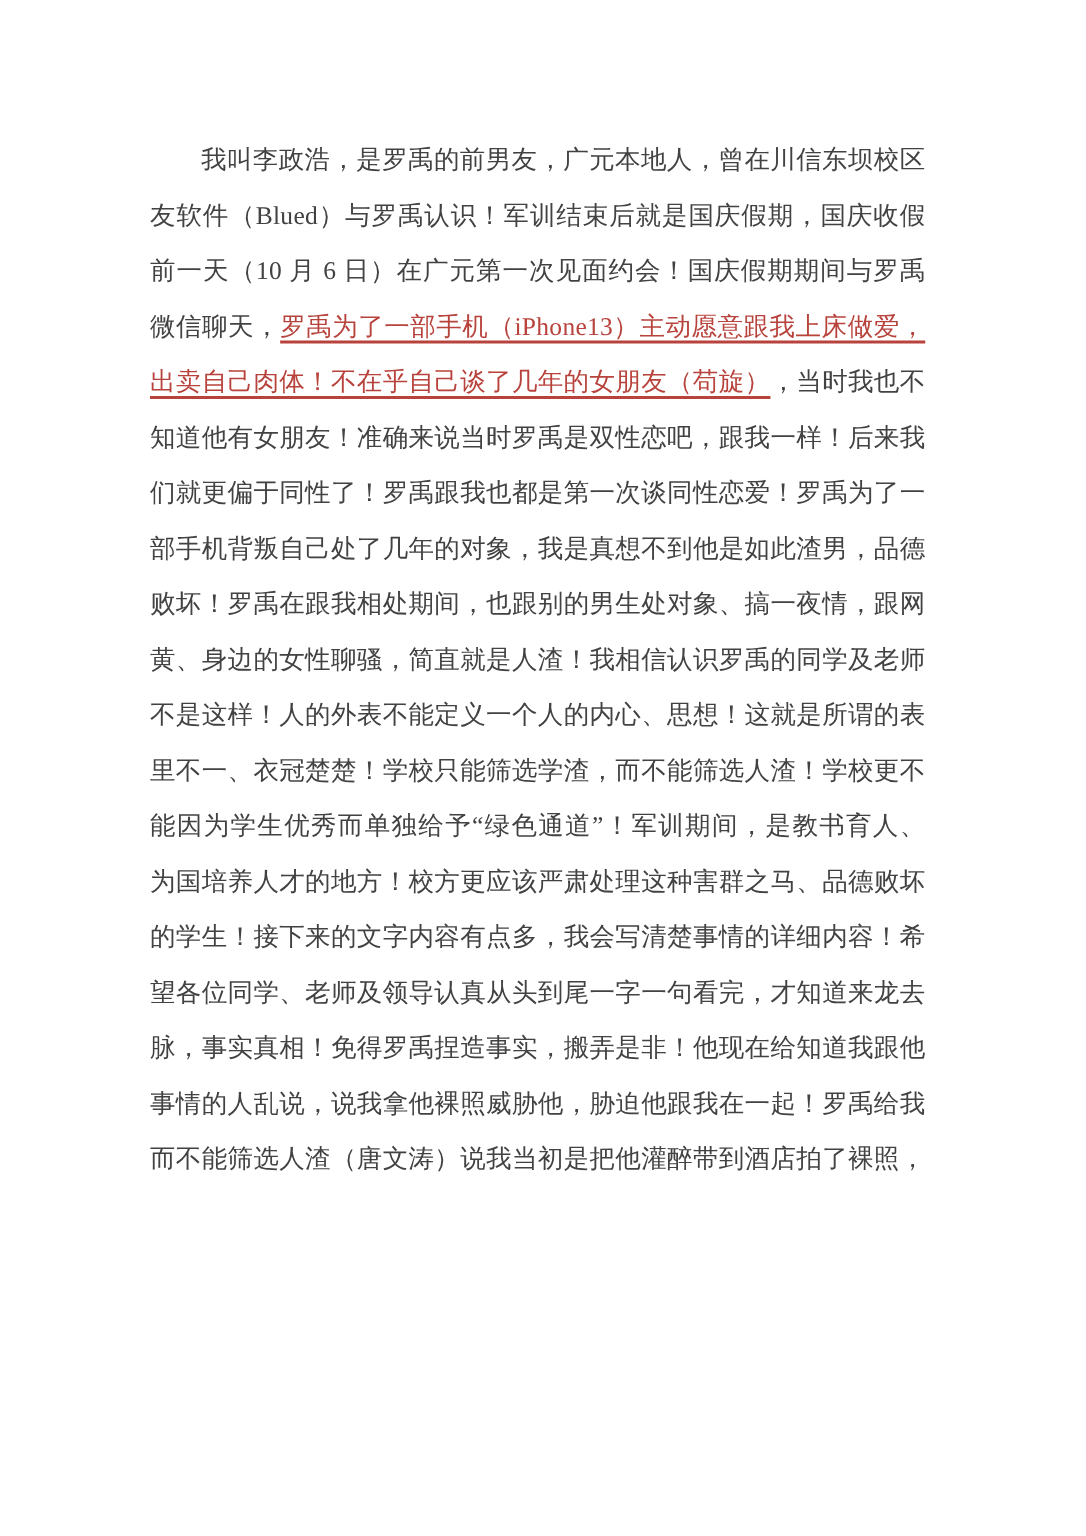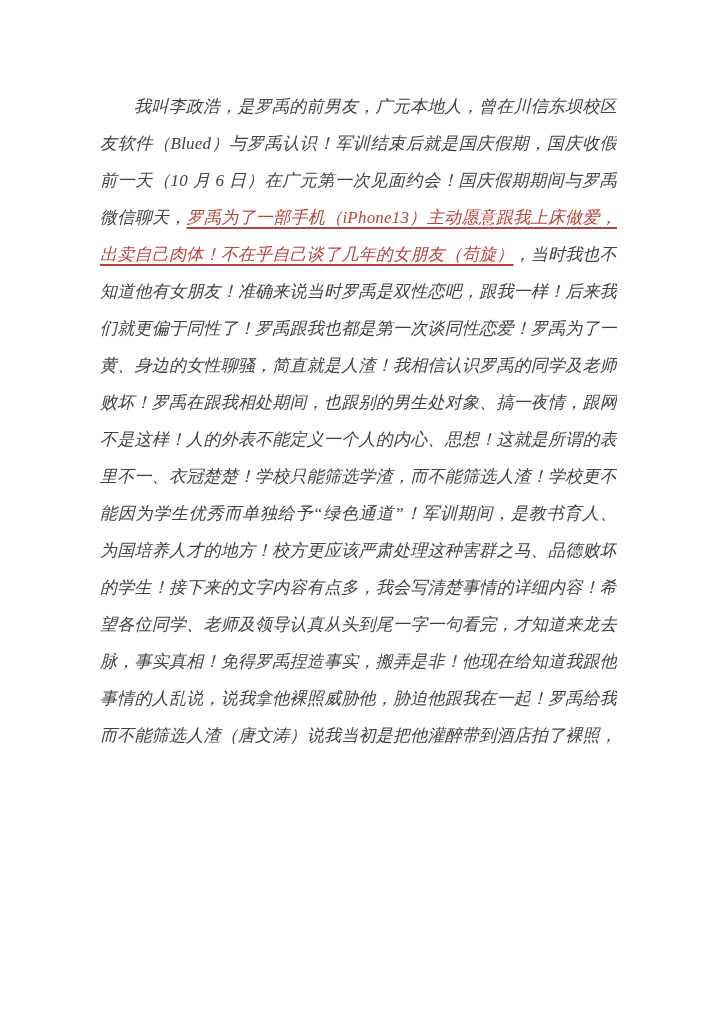--- a/index.html
+++ b/index.html
@@ -18,21 +18,20 @@
     height: 1024px;
     background: var(--paper, #ffffff);
     overflow: hidden;
     font-family: "Liberation Serif", "DejaVu Serif", serif;
   }
   .doc-body {
     position: absolute;
     left: 100px;
     top: 88px;
     width: 517px;
-    font-style: italic;
   }
   .text-line {
     height: 37px;
     line-height: 37px;
     font-size: 17px;
     color: var(--text-color, #424242);
     text-align: justify;
     text-align-last: justify;
     text-justify: inter-character;
     overflow: hidden;
@@ -57,22 +56,23 @@
 
 <div class="page">
   <div class="doc-body">
       <div class="text-line indented"><span class="seg">我叫李政浩，是罗禹的前男友，广元本地人，曾在川信东坝校区</span></div>
       <div class="text-line"><span class="seg">友软件（Blued）与罗禹认识！军训结束后就是国庆假期，国庆收假</span></div>
       <div class="text-line"><span class="seg">前一天（10 月 6 日）在广元第一次见面约会！国庆假期期间与罗禹</span></div>
       <div class="text-line"><span class="seg">微信聊天，</span><span class="seg red-underline">罗禹为了一部手机（iPhone13）主动愿意跟我上床做爱，</span></div>
       <div class="text-line"><span class="seg red-underline">出卖自己肉体！不在乎自己谈了几年的女朋友（苟旋）</span><span class="seg">，当时我也不</span></div>
       <div class="text-line"><span class="seg">知道他有女朋友！准确来说当时罗禹是双性恋吧，跟我一样！后来我</span></div>
       <div class="text-line"><span class="seg">们就更偏于同性了！罗禹跟我也都是第一次谈同性恋爱！罗禹为了一</span></div>
+      <div class="text-line"><span class="seg">部手机背叛自己处了几年的对象，我是真想不到他是如此渣男，品德</span></div>
+      <div class="text-line"><span class="seg">败坏！罗禹在跟我相处期间，也跟别的男生处对象、搞一夜情，跟网</span></div>
       <div class="text-line"><span class="seg">黄、身边的女性聊骚，简直就是人渣！我相信认识罗禹的同学及老师</span></div>
-      <div class="text-line"><span class="seg">败坏！罗禹在跟我相处期间，也跟别的男生处对象、搞一夜情，跟网</span></div>
       <div class="text-line"><span class="seg">不是这样！人的外表不能定义一个人的内心、思想！这就是所谓的表</span></div>
       <div class="text-line"><span class="seg">里不一、衣冠楚楚！学校只能筛选学渣，而不能筛选人渣！学校更不</span></div>
       <div class="text-line"><span class="seg">能因为学生优秀而单独给予“绿色通道”！军训期间，是教书育人、</span></div>
       <div class="text-line"><span class="seg">为国培养人才的地方！校方更应该严肃处理这种害群之马、品德败坏</span></div>
       <div class="text-line"><span class="seg">的学生！接下来的文字内容有点多，我会写清楚事情的详细内容！希</span></div>
       <div class="text-line"><span class="seg">望各位同学、老师及领导认真从头到尾一字一句看完，才知道来龙去</span></div>
       <div class="text-line"><span class="seg">脉，事实真相！免得罗禹捏造事实，搬弄是非！他现在给知道我跟他</span></div>
       <div class="text-line"><span class="seg">事情的人乱说，说我拿他裸照威胁他，胁迫他跟我在一起！罗禹给我</span></div>
       <div class="text-line"><span class="seg">而不能筛选人渣（唐文涛）说我当初是把他灌醉带到酒店拍了裸照，拿</span></div>
     </div>

